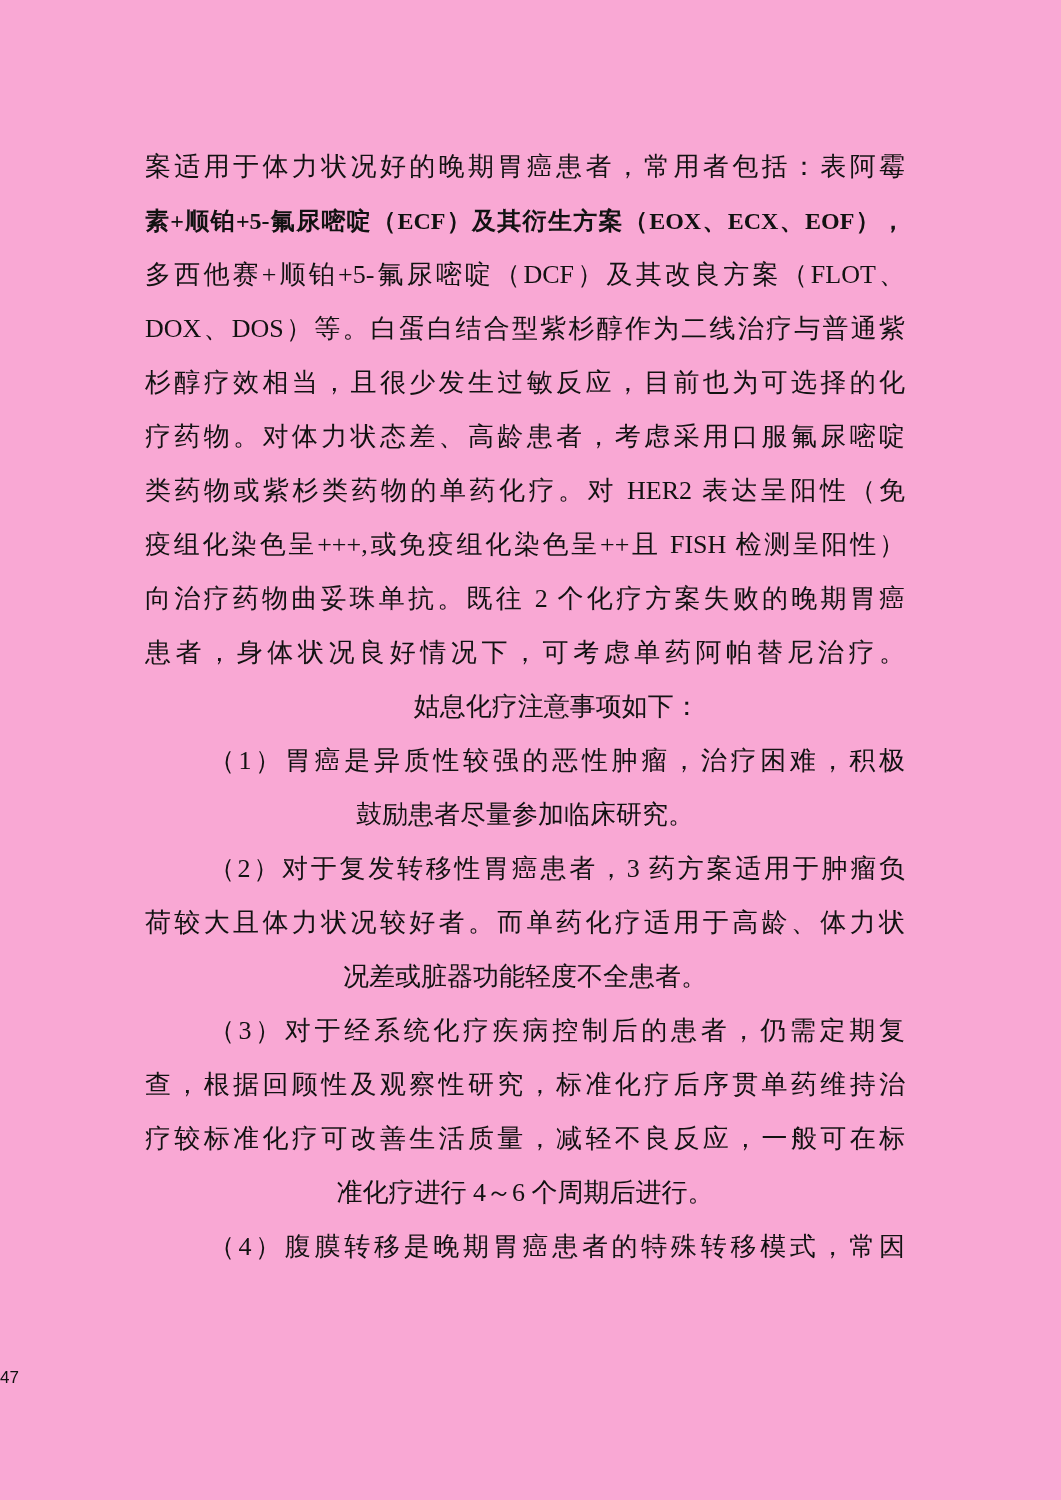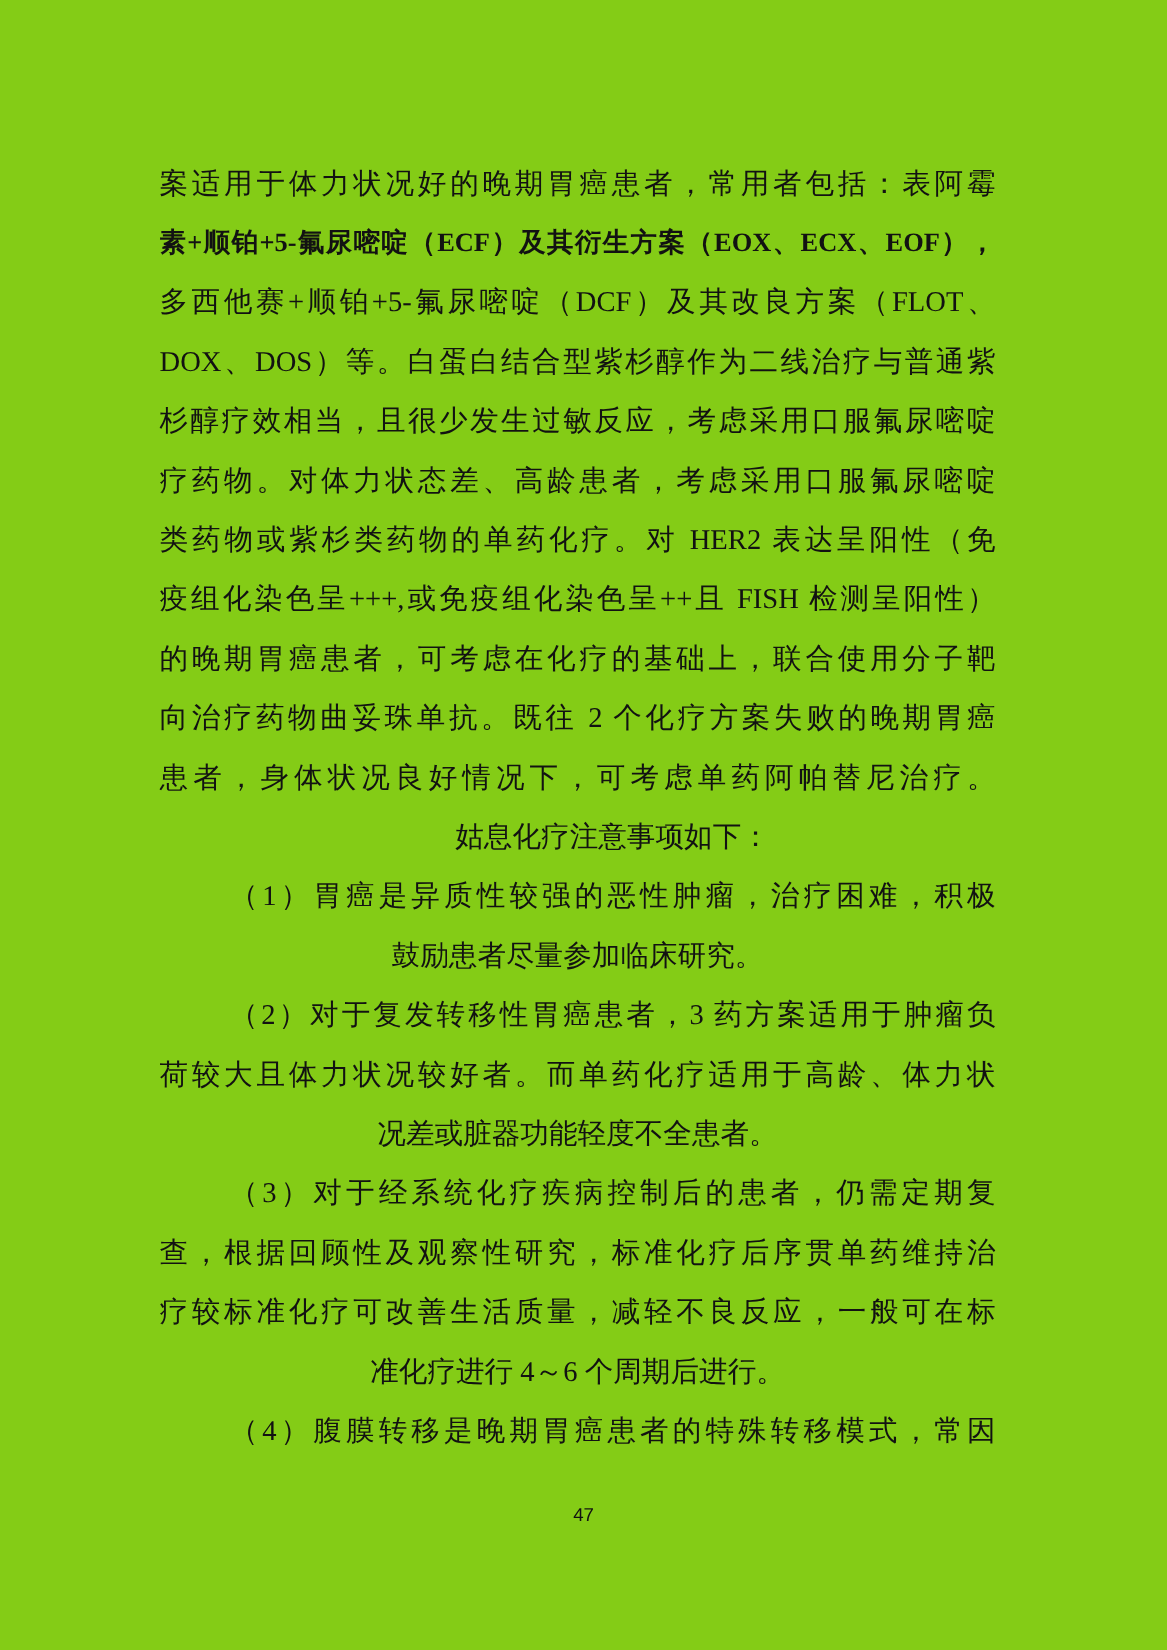--- a/index.html
+++ b/index.html
@@ -13,21 +13,21 @@
     position: relative;
     overflow: hidden;
     font-family: "Liberation Serif", "DejaVu Serif", serif;
   }
   .page {
     position: absolute;
     left: 0;
     top: 0;
     width: 1061px;
     height: 1500px;
-    background: #84cc16;
+    background: #f9a8d4;
   }
   .text-block {
     position: absolute;
     left: 145px;
     top: 140px;
     width: 760px;
     color: #121212;
   }
   .line {
     height: 54px;
@@ -47,40 +47,39 @@
   }
   .line.compact {
     font-size: 24px;
     font-weight: bold;
   }
   .page-number {
     position: absolute;
     left: 0;
     top: 1368px;
     width: 1061px;
-    text-align: center;
+    text-align: left;
     font-family: "Liberation Sans", "DejaVu Sans", sans-serif;
     font-size: 17px;
     color: #111111;
   }
 </style>
 </head>
 <body>
 
 <div class="page">
   <div class="text-block" id="text-block">
       <div class="line fill">案适用于体力状况好的晚期胃癌患者，常用者包括：表阿霉</div>
       <div class="line fill compact">素+顺铂+5-氟尿嘧啶（ECF）及其衍生方案（EOX、ECX、EOF），</div>
       <div class="line fill">多西他赛+顺铂+5-氟尿嘧啶（DCF）及其改良方案（FLOT、</div>
       <div class="line fill">DOX、DOS）等。白蛋白结合型紫杉醇作为二线治疗与普通紫</div>
-      <div class="line fill">杉醇疗效相当，且很少发生过敏反应，考虑采用口服氟尿嘧啶</div>
+      <div class="line fill">杉醇疗效相当，且很少发生过敏反应，目前也为可选择的化</div>
       <div class="line fill">疗药物。对体力状态差、高龄患者，考虑采用口服氟尿嘧啶</div>
       <div class="line fill">类药物或紫杉类药物的单药化疗。对 HER2 表达呈阳性（免</div>
       <div class="line fill">疫组化染色呈+++,或免疫组化染色呈++且 FISH 检测呈阳性）</div>
-      <div class="line fill">的晚期胃癌患者，可考虑在化疗的基础上，联合使用分子靶</div>
       <div class="line fill">向治疗药物曲妥珠单抗。既往 2 个化疗方案失败的晚期胃癌</div>
       <div class="line fill">患者，身体状况良好情况下，可考虑单药阿帕替尼治疗。</div>
       <div class="line indent">姑息化疗注意事项如下：</div>
       <div class="line fill indent">（1）胃癌是异质性较强的恶性肿瘤，治疗困难，积极</div>
       <div class="line">鼓励患者尽量参加临床研究。</div>
       <div class="line fill indent">（2）对于复发转移性胃癌患者，3 药方案适用于肿瘤负</div>
       <div class="line fill">荷较大且体力状况较好者。而单药化疗适用于高龄、体力状</div>
       <div class="line">况差或脏器功能轻度不全患者。</div>
       <div class="line fill indent">（3）对于经系统化疗疾病控制后的患者，仍需定期复</div>
       <div class="line fill">查，根据回顾性及观察性研究，标准化疗后序贯单药维持治</div>

